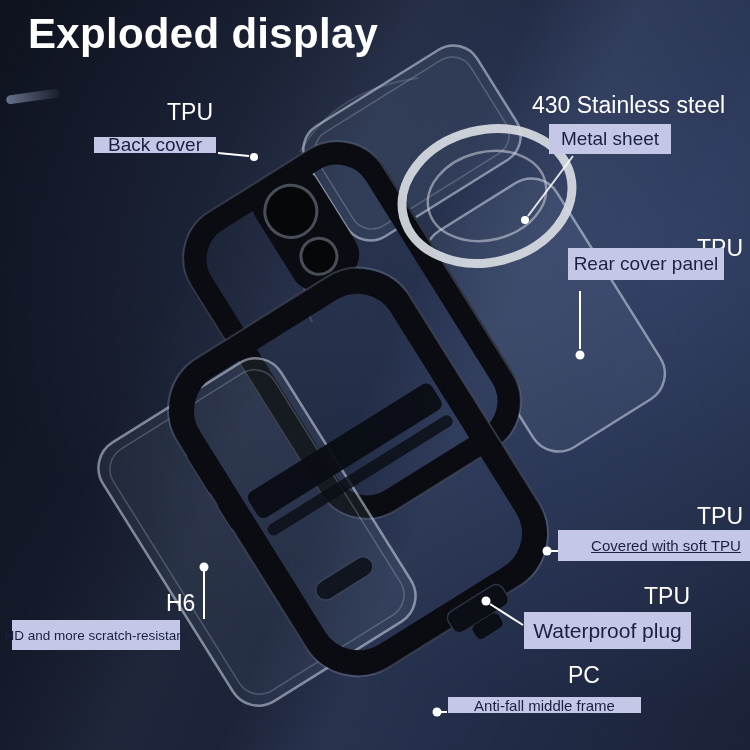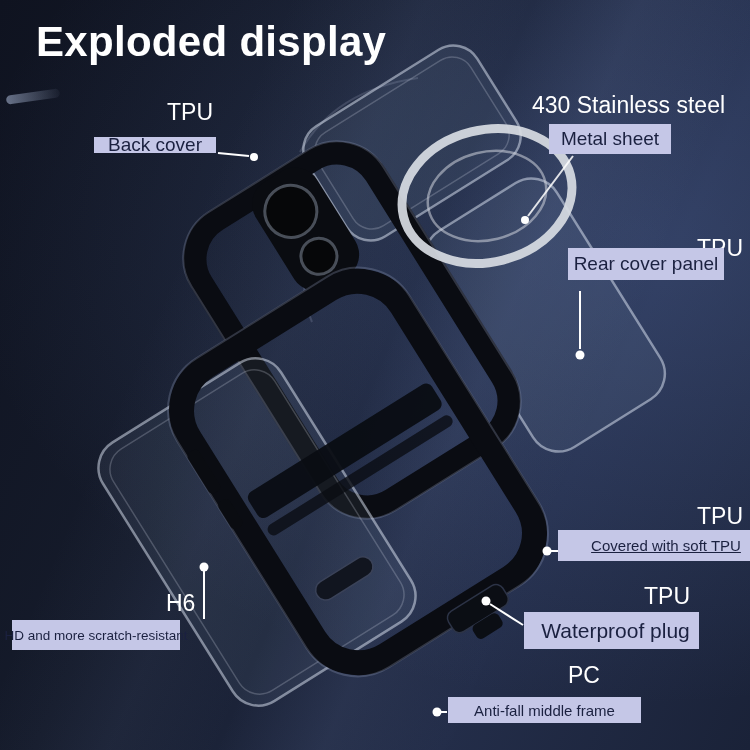--- a/index.html
+++ b/index.html
@@ -18,21 +18,21 @@
     position: absolute; inset: 0;
     background: linear-gradient(293deg,
       rgba(130,150,200,0) 28%,
       rgba(130,150,200,0.10) 40%,
       rgba(130,150,200,0) 50%,
       rgba(130,150,200,0.07) 60%,
       rgba(130,150,200,0) 73%);
     pointer-events: none;
   }
   .title {
-    position: absolute; left: 28px; top: 10px; margin: 8px;
+    position: absolute; left: 28px; top: 10px; margin: 0;
     font-size: 42px; font-weight: 600; color: #ffffff; letter-spacing: 0.3px;
     z-index: 5;
   }
   .tag {
     position: absolute; color: #ffffff; font-size: 23px; font-weight: 500;
     z-index: 5; white-space: nowrap;
   }
   .label-box {
     position: absolute; background: #c5c7e7; color: #1b2140;
     display: flex; align-items: center; justify-content: center;
@@ -146,18 +146,18 @@
   <div class="tag" style="left:697px; top:235px;">TPU</div>
   <div class="label-box md" style="left:568px; top:248px; width:156px; height:32px;">Rear cover panel</div>
 
   <div class="tag" style="left:697px; top:503px;">TPU</div>
   <div class="label-box sm" style="left:558px; top:530px; width:216px; height:31px;text-decoration:underline;">Covered with soft TPU</div>
 
   <div class="tag" style="left:166px; top:590px;">H6</div>
   <div class="label-box xs" style="left:12px; top:620px; width:168px; height:30px;">HD and more scratch-resistant</div>
 
   <div class="tag" style="left:644px; top:583px;">TPU</div>
-  <div class="label-box lg" style="left:524px; top:612px; width:167px; height:37px;padding-left:8px;">Waterproof plug</div>
+  <div class="label-box lg" style="left:524px; top:612px; width:167px; height:37px;">Waterproof plug</div>
 
   <div class="tag" style="left:552px; top:662px;margin-left:16px;">PC</div>
-  <div class="label-box sm" style="left:448px; top:697px; width:193px; height:26px;">Anti-fall middle frame</div>
+  <div class="label-box sm" style="left:448px; top:697px; width:193px; height:16px;">Anti-fall middle frame</div>
 
 </div>
 
 </body></html>

